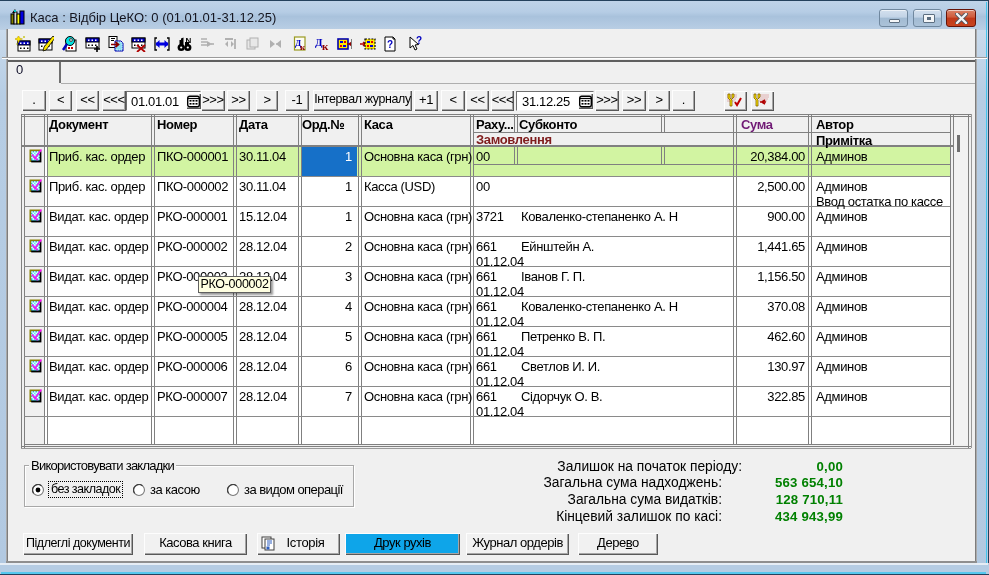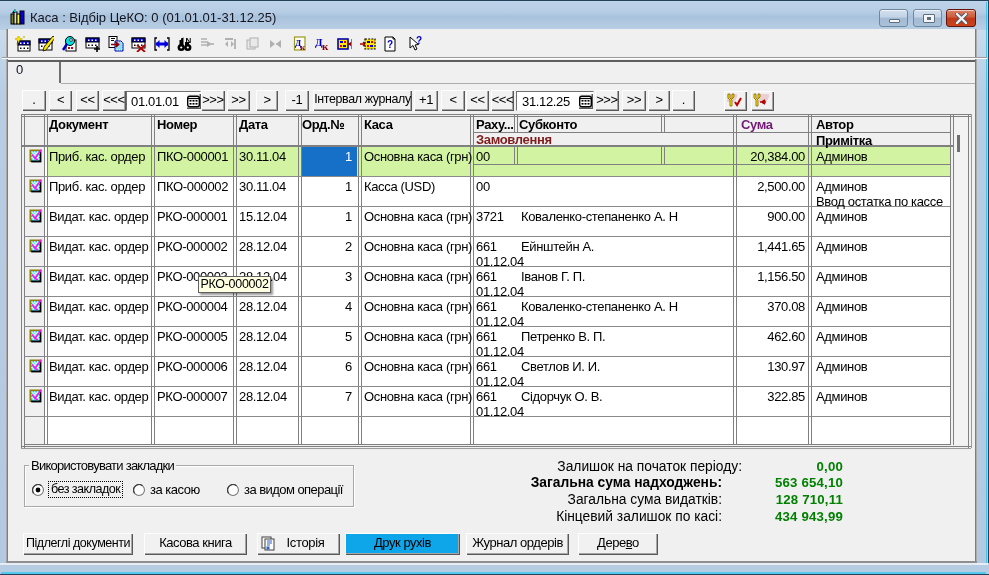--- a/index.html
+++ b/index.html
@@ -651,21 +651,21 @@
     <path d="M1.5 8.5 A5 5 0 0 1 8.7 1.7" fill="none" stroke="#404040" stroke-width="1.2"></path>
   </svg>
 <div style="position:absolute;left:150px;top:481.5px;font-size:13px;font-weight:400;color:#000;white-space:nowrap;line-height:15px;letter-spacing:-0.5px;">за касою</div>
 <svg style="position:absolute;left:227px;top:484px" width="12" height="12" viewBox="0 0 11 11">
     <circle cx="5.5" cy="5.5" r="5" fill="#fff" stroke="#787878" stroke-width="1"></circle>
     <path d="M1.5 8.5 A5 5 0 0 1 8.7 1.7" fill="none" stroke="#404040" stroke-width="1.2"></path>
   </svg>
 <div style="position:absolute;left:244px;top:481.5px;font-size:13px;font-weight:400;color:#000;white-space:nowrap;line-height:15px;letter-spacing:-0.55px;">за видом операції</div>
 <div style="position:absolute;left:0;top:458.6px;width:722px;text-align:right;font-size:13.8px;font-weight:400;color:#000;white-space:nowrap;line-height:15.8px;letter-spacing:0px;margin-left:20px;">Залишок на початок періоду:</div>
 <div style="position:absolute;left:0;top:458.6px;width:843px;text-align:right;font-size:13.2px;font-weight:700;color:#008000;white-space:nowrap;line-height:15.2px;letter-spacing:0.2px;">0,00</div>
-<div style="position:absolute;left:0;top:475.3px;width:722px;text-align:right;font-size:13.8px;font-weight:700;color:#000;white-space:nowrap;line-height:15.8px;letter-spacing:0px;">Загальна сума надходжень:</div>
+<div style="position:absolute;left:0;top:475.3px;width:722px;text-align:right;font-size:13.8px;font-weight:400;color:#000;white-space:nowrap;line-height:15.8px;letter-spacing:0px;">Загальна сума надходжень:</div>
 <div style="position:absolute;left:0;top:475.3px;width:843px;text-align:right;font-size:13.2px;font-weight:700;color:#008000;white-space:nowrap;line-height:15.2px;letter-spacing:0.2px;">563 654,10</div>
 <div style="position:absolute;left:0;top:492.0px;width:722px;text-align:right;font-size:13.8px;font-weight:400;color:#000;white-space:nowrap;line-height:15.8px;letter-spacing:0px;">Загальна сума видатків:</div>
 <div style="position:absolute;left:0;top:492.0px;width:843px;text-align:right;font-size:13.2px;font-weight:700;color:#008000;white-space:nowrap;line-height:15.2px;letter-spacing:0.2px;">128 710,11</div>
 <div style="position:absolute;left:0;top:508.7px;width:722px;text-align:right;font-size:13.8px;font-weight:400;color:#000;white-space:nowrap;line-height:15.8px;letter-spacing:0px;">Кінцевий залишок по касі:</div>
 <div style="position:absolute;left:0;top:508.7px;width:843px;text-align:right;font-size:13.2px;font-weight:700;color:#008000;white-space:nowrap;line-height:15.2px;letter-spacing:0.2px;">434 943,99</div>
 <div style="position:absolute;left:23px;top:533px;width:110px;height:22px;background:#f1f1f1;box-shadow:inset 1px 1px 0 #fdfdfd, inset -1px -1px 0 #585858, inset -2px -2px 0 #a6a6a6;text-align:center;font-size:12.5px;line-height:20px;color:#000;white-space:nowrap;letter-spacing:-0.45px;">Підлеглі документи</div>
 <div style="position:absolute;left:144px;top:533px;width:103px;height:22px;background:#f1f1f1;box-shadow:inset 1px 1px 0 #fdfdfd, inset -1px -1px 0 #585858, inset -2px -2px 0 #a6a6a6;text-align:center;font-size:13px;line-height:20px;color:#000;white-space:nowrap;letter-spacing:-0.45px;">Касова книга</div>
 <div style="position:absolute;left:257px;top:533px;width:83px;height:22px;background:#f1f1f1;box-shadow:inset 1px 1px 0 #fdfdfd, inset -1px -1px 0 #585858, inset -2px -2px 0 #a6a6a6;text-align:center;font-size:13px;line-height:20px;color:#000;white-space:nowrap;letter-spacing:-0.35px;"><svg style="position:absolute;left:4px;top:3px" width="16" height="15" viewBox="0 0 16 15">
       <rect x="1" y="1" width="9" height="11" fill="#fff" stroke="#404040"></rect>
       <rect x="4" y="3" width="9" height="11" fill="#fff" stroke="#404040"></rect>

